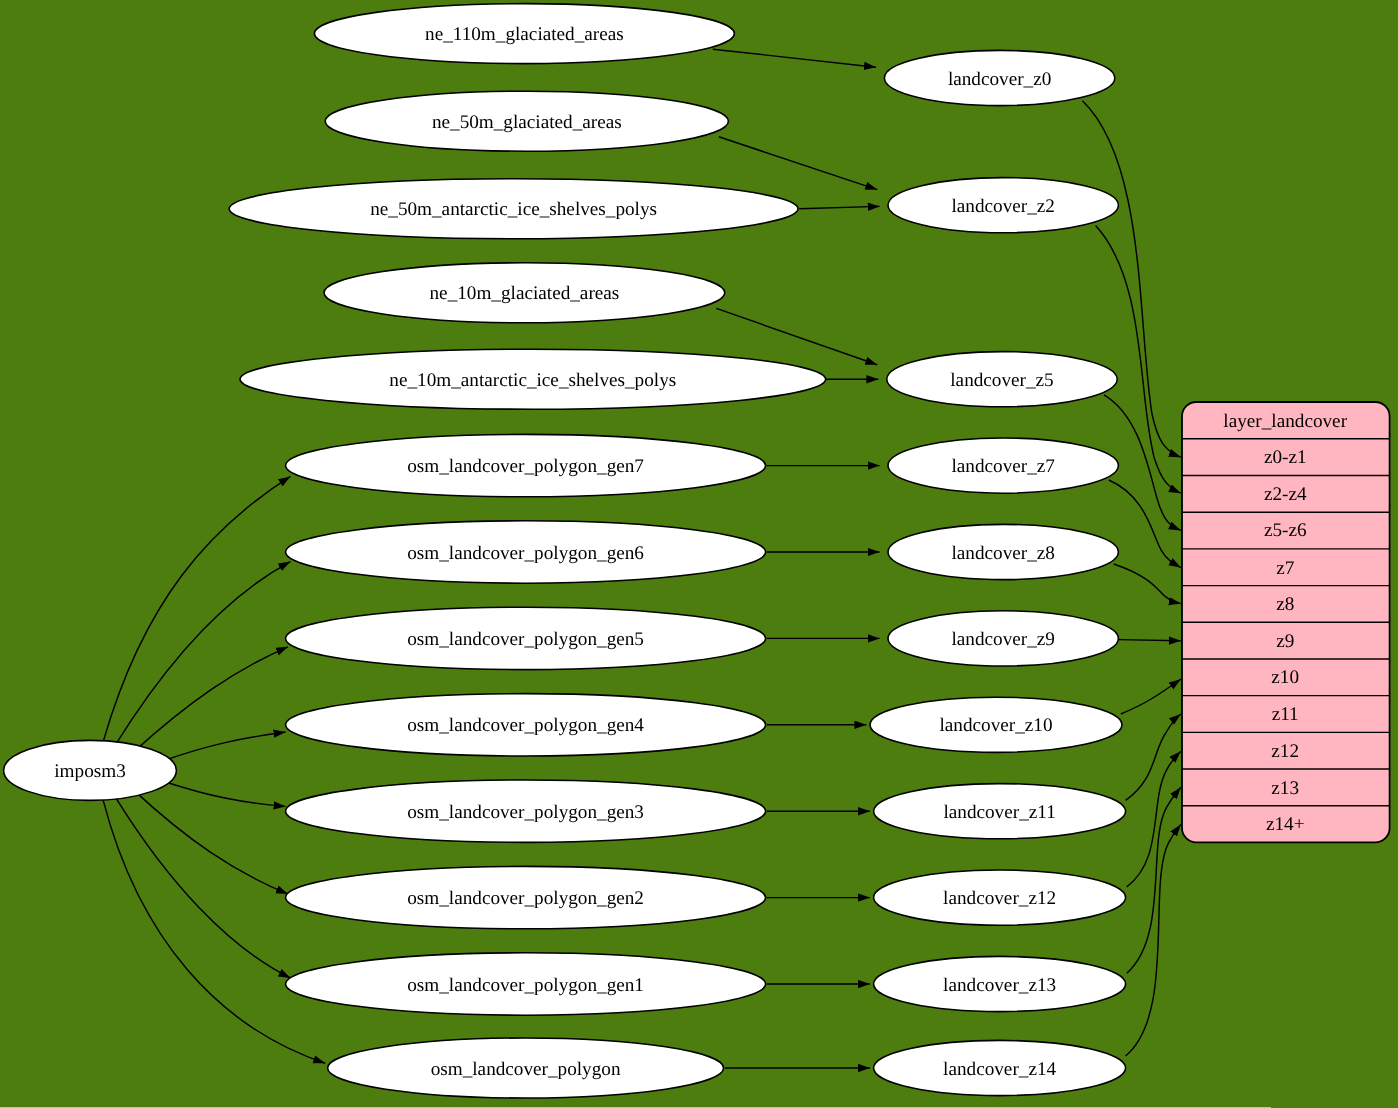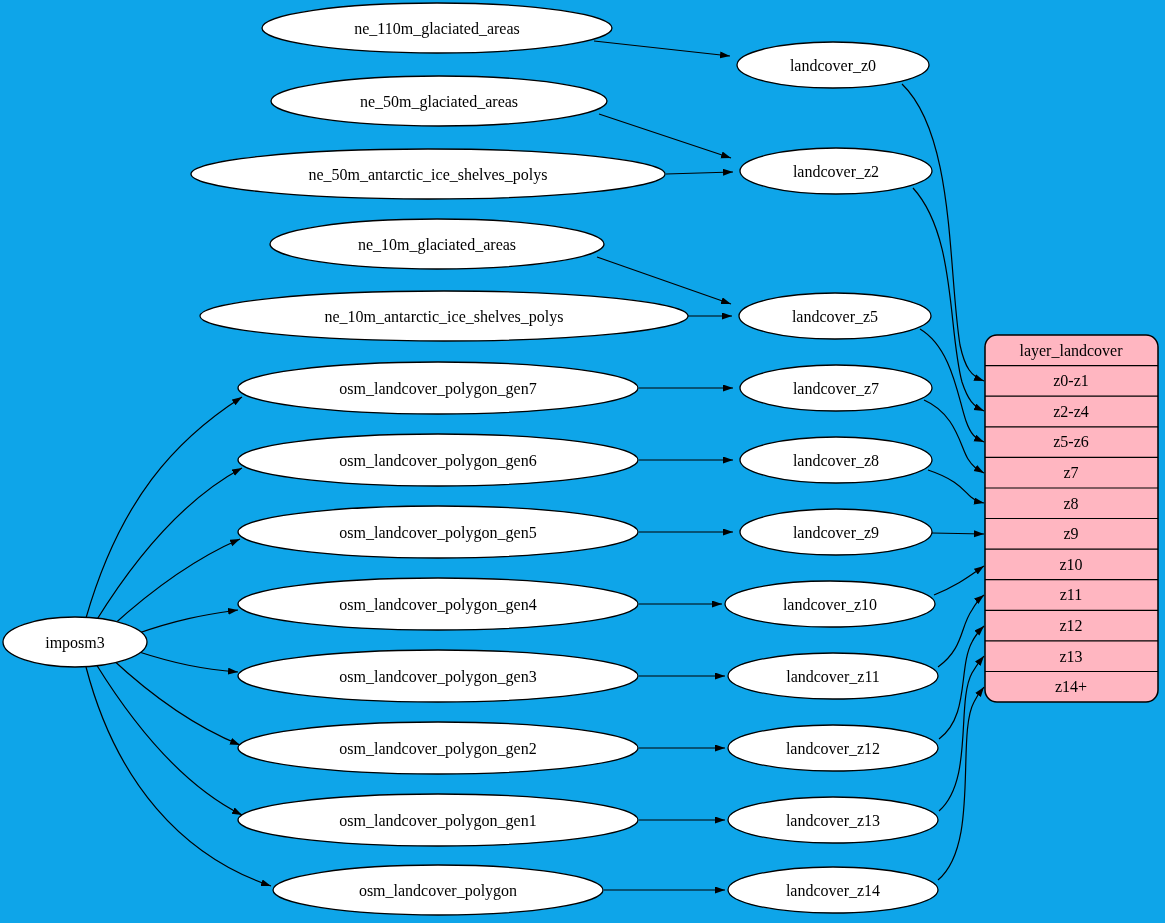--- a/index.html
+++ b/index.html
@@ -1,16 +1,16 @@
 <!DOCTYPE html>
 <html><head>
 <meta charset="utf-8">
 <style>
   html,body{margin:0;padding:0;background:#ffffff;}
-  .stage{width:1165px;height:923px;position:relative;background:#0ea5e9;
+  .stage{width:1165px;height:923px;position:relative;background:#4d7c0f;
          font-family:"Liberation Serif", serif;}
   svg{display:block;}
   .node-ellipse{fill:#ffffff;stroke:#000000;stroke-width:1.3;}
   .node-label{font-size:16px;fill:#000000;text-anchor:middle;
               font-family:"Liberation Serif", serif;}
   .edge{fill:none;stroke:#000000;stroke-width:1.2;}
   .record-box{fill:#ffb6c1;stroke:#000000;stroke-width:1.5;}
   .record-sep{stroke:#000000;stroke-width:1.2;}
   .record-label{font-size:16px;fill:#000000;text-anchor:middle;
                 font-family:"Liberation Serif", serif;}

